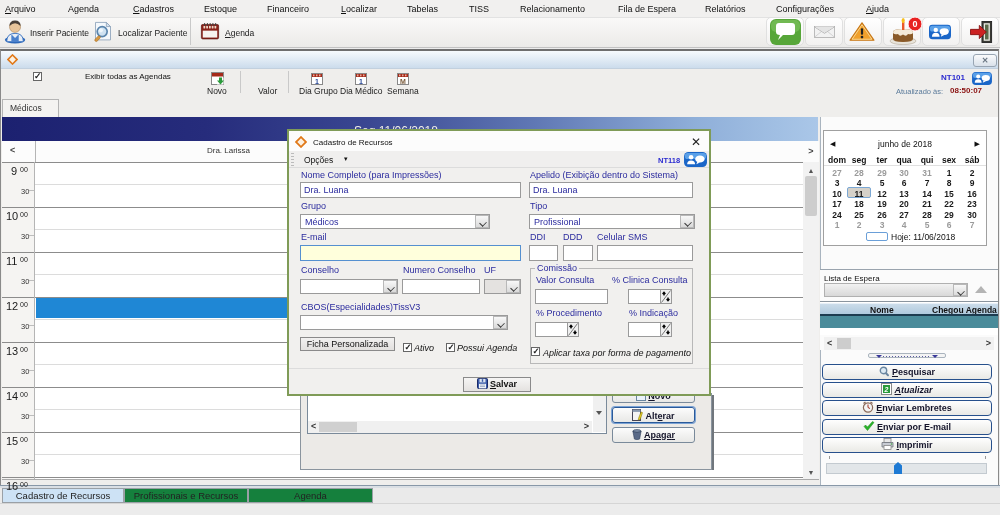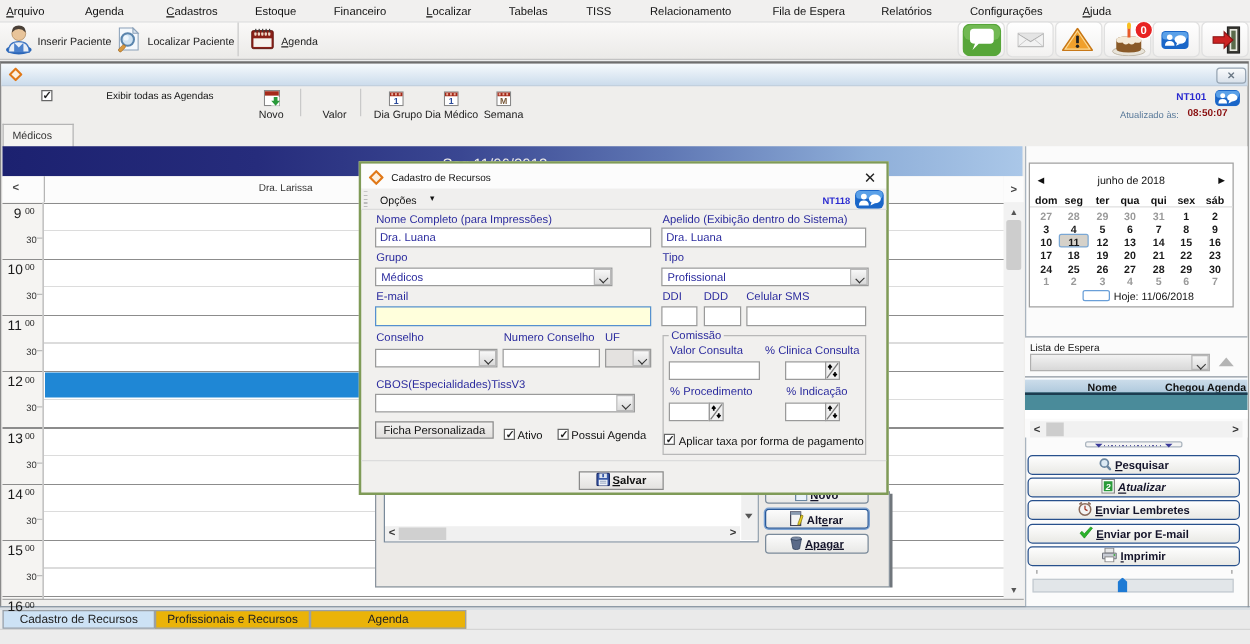--- a/index.html
+++ b/index.html
@@ -74,21 +74,21 @@
 .rbtn { position:absolute; left:822px; width:170px; height:16px; border:1px solid #27508c; border-radius:4px; background:linear-gradient(#fefefe,#e9e9e5); font-size:9px; font-weight:bold; color:#14142a; text-align:center; line-height:15px; }
 .rbtn svg { vertical-align:-2px; margin-right:2px; }
 
 #slider { left:826px; top:463px; width:161px; height:11px; background:#e2e6e9; border:1px solid #c3cad0; }
 #sthumb { left:894px; top:462px; width:8px; height:12px; background:#1e7ad4; clip-path:polygon(0 30%,50% 0,100% 30%,100% 100%,0 100%); }
 .tick { position:absolute; top:456px; width:1px; height:3px; background:#999; }
 
 #botline1 { left:0; top:485px; width:1000px; height:1px; background:#8898a8; }
 #botline2 { left:0; top:486px; width:1000px; height:2px; background:#dadfe4; }
 #btabs { left:0; top:488px; width:1000px; height:16px; background:#eaeaea; border-bottom:1px solid #d5d5d5; }
-.btab { position:absolute; top:0px; height:15px; border:1px solid #9aa0a6; font-size:9.5px; color:#222; text-align:center; line-height:14px; background:#eab308; }
+.btab { position:absolute; top:0px; height:15px; border:1px solid #9aa0a6; font-size:9.5px; color:#222; text-align:center; line-height:14px; background:#15803d; }
 #bstatus { left:0; top:504px; width:1000px; height:11px; background:#ececec; }
 
 #bwin { left:300px; top:393px; width:412px; height:77px; background:#eceae7; border:1px solid #8a949e; z-index:10; }
 #bwinshadow { left:712px; top:395px; width:2px; height:75px; background:#70767c; z-index:10; }
 #blist { position:absolute; left:6px; top:-60px; width:300px; height:100px; background:#fff; border:1px solid #7a8a9a; }
 #blistv { position:absolute; left:292px; top:2px; width:13px; height:36px; background:#f0f0f0; font-size:7px; color:#444; text-align:center; }
 #blisth { position:absolute; left:7px; top:27px; width:284px; height:12px; background:#f0f0f0; font-size:7px; color:#444; }
 .bbtn { position:absolute; left:311px; width:83px; height:16px; border:1px solid #7a8a9a; border-radius:3px; background:linear-gradient(#fcfcfc,#e8e8e6); font-size:9px; font-weight:bold; color:#14142a; text-align:center; line-height:15px; }
 .bbtn svg { vertical-align:-2px; margin-right:2px; }
 
@@ -97,21 +97,21 @@
 #dlgx { position:absolute; left:402px; top:6px; font-size:12px; color:#222; line-height:10px; }
 #dlgmenu { position:absolute; left:0; top:20px; width:420px; height:17px; background:#f0efee; border-bottom:1px solid #dcdcdc; color:#111; }
 #dlggrip { position:absolute; left:2px; top:2px; width:3px; height:13px; background:repeating-linear-gradient(to bottom,#bbb 0 1px,transparent 1px 3px); }
 #nt118 { position:absolute; left:369px; top:5px; font-size:7.5px; font-weight:bold; color:#2a2ad0; }
 .lbl { position:absolute; font-size:9px; color:#2b2b9e; white-space:nowrap; }
 .inp { position:absolute; background:#fff; border:1px solid #9a9a9a; font-size:9px; color:#2b2b9e; padding:2px 3px; }
 .cmb { position:absolute; background:#fff; border:1px solid #9a9a9a; font-size:9px; color:#2b2b9e; }
 .cmb span { position:absolute; left:4px; top:2px; }
 .chev { position:absolute; right:0px; top:0px; bottom:0px; width:14px; background:linear-gradient(#f8f8f8,#dadada); border:1px solid #b8b8b8; }
 .chev:after { content:""; position:absolute; left:3.5px; top:4px; width:5px; height:5px; border-left:1.5px solid #333; border-bottom:1.5px solid #333; transform:rotate(-45deg) scale(1,0.8); }
-.cblbl { position:absolute; font-size:9px; color:#111; white-space:nowrap; }
+.cblbl { position:absolute; font-size:9px; color:#111; white-space:nowrap;font-style:italic; }
 .spin { position:absolute; width:12px; background:#efefef; border:1px solid #9a9a9a; }
 .spin svg { position:absolute; left:0; top:0; }
 #grpbox { position:absolute; left:240.5px; top:137px; width:163px; height:96px; border:1px solid #b8b8b8; }
 #ficha { position:absolute; left:11px; top:205.5px; width:95px; height:14px; background:linear-gradient(#f2f1f0,#e2e0de); border:1px solid #8a8a8a; font-size:9px; color:#111; text-align:center; line-height:12px; }
 #salvarline { position:absolute; left:0px; top:237px; width:420px; height:1px; background:#dcdcdc; }
 #salvar { position:absolute; left:174px; top:245.5px; width:68px; height:15px; background:linear-gradient(#f6f5f4,#e4e2e0); border:1px solid #8a8a8a; font-size:9px; font-weight:bold; color:#111; text-align:center; line-height:13px; }
 #salvar svg { vertical-align:-2px; margin-right:2px; }
 .dcb { position:absolute; width:9px; height:9px; background:#fff; border:1px solid #666; }
 .dcb:after { content:"\2713"; position:absolute; left:0.5px; top:-2px; font-size:8.5px; font-weight:bold; color:#222; }
 </style>

